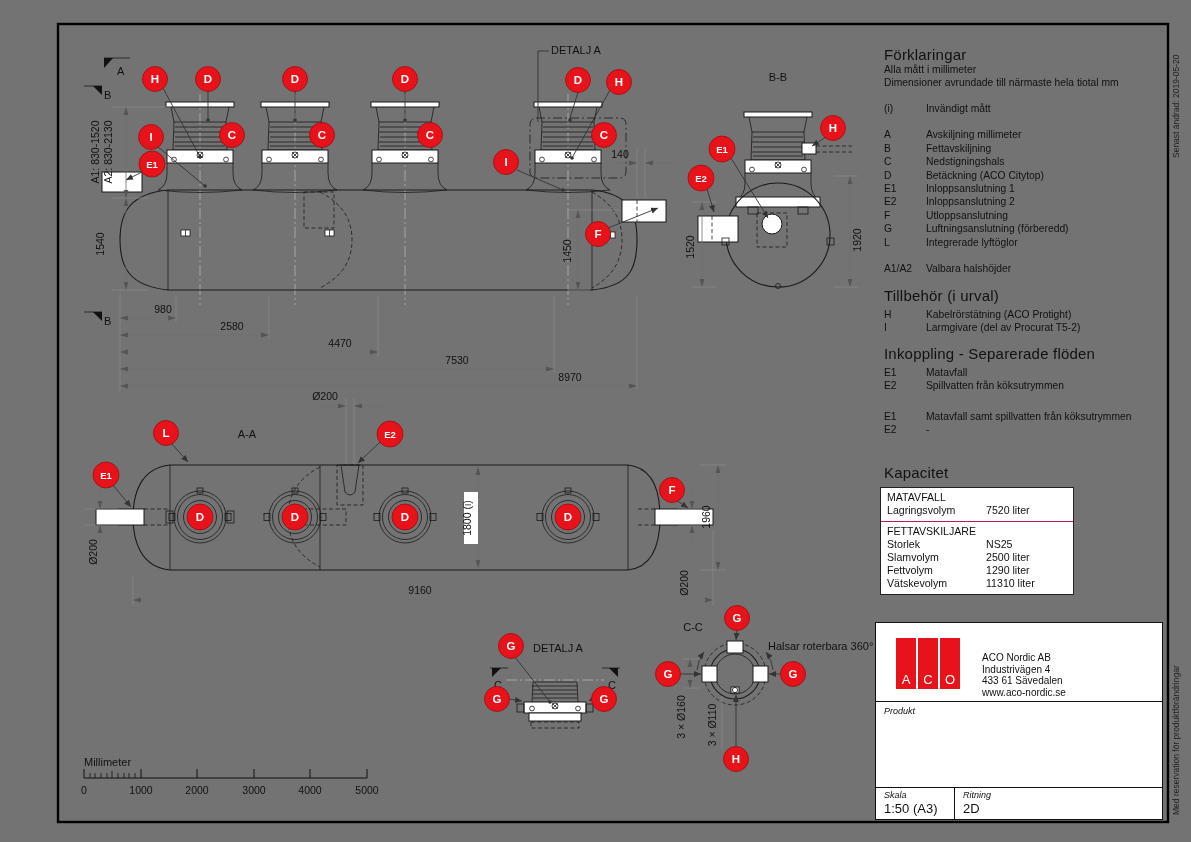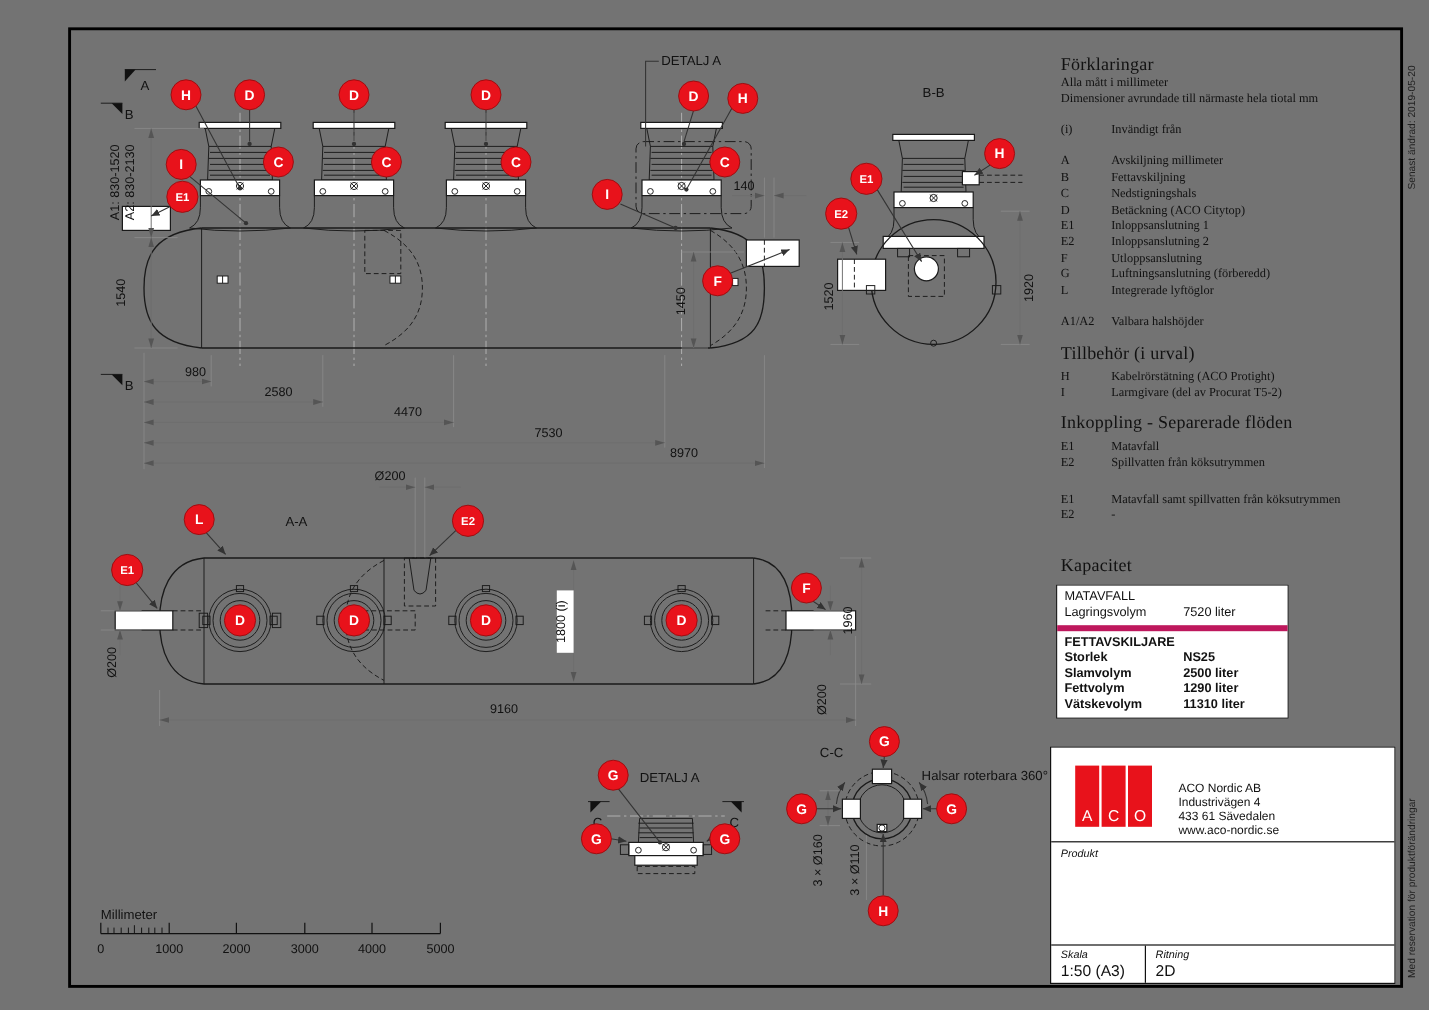--- a/index.html
+++ b/index.html
@@ -1,18 +1,18 @@
 <!DOCTYPE html>
 <html style="--callout_red: #e8121b; --logo_red: #e8121b; --line_black: #1a1a1a; --dim_gray: #6e6e6e;"><head>
 <meta charset="utf-8">
 <style>
   html,body{margin:0;padding:0;background:#fff;}
   .page{position:relative;width:1191px;height:842px;background:#737373;overflow:hidden;
         font-family:"Liberation Sans",sans-serif;color:#111;}
-  .abs{position:absolute;font-family:Liberation Serif, serif;}
+  .abs{position:absolute;}
   svg{position:absolute;left:0;top:0;}
   svg text{font-family:"Liberation Sans",sans-serif;}
 
   
   .ol{stroke:#1a1a1a;stroke-width:1.1;fill:none;}
   .ol2{stroke:#1a1a1a;stroke-width:0.8;fill:none;}
   .olw{stroke:#1a1a1a;stroke-width:1;fill:#fff;}
   .dash{stroke-dasharray:4 2.5;}
   .dd{stroke-dasharray:9 3 2 3;}
   .cl{stroke:#b3b3b3;stroke-width:0.8;fill:none;stroke-dasharray:11 3 2 3;}
@@ -29,21 +29,21 @@
   
   .rc{position:absolute;width:292px;}
   .sec-title{font-size:15px;font-weight:500;letter-spacing:.2px;}
   .sub{font-size:10.3px;line-height:13px;}
   .lrow{display:flex;font-size:10.3px;line-height:13.4px;}
   .lrow .k{width:42px;flex:none;} .mt13{margin-top:13px;} .mt4{margin-top:4px;}
 
   .cap-table{position:absolute;left:880px;top:487px;width:192px;border:1px solid #222;
              font-size:10.6px;background:#fff;}
   .cap-sec{padding:3px 6px 4px 6px;}
-  .cap-sec+.cap-sec{border-top:5px solid #be185d;font-weight:bold;}
+  .cap-sec+.cap-sec{border-top:1px solid #be185d;}
   .cap-row{position:relative;line-height:13px;}
   .cap-row .v{position:absolute;left:99px;top:0;}
 
   .tb{position:absolute;left:875px;top:622px;width:288px;height:198px;border:1.6px solid #111;
       box-sizing:border-box;background:#fff;}
   .tb-logo-row{height:78px;border-bottom:1.2px solid #111;position:relative;}
   .logo-rect{position:absolute;top:15px;width:20px;height:51px;background:var(--logo_red,#e8121b);}
   .logo-letter{position:absolute;bottom:3px;width:100%;text-align:center;color:#fff;
                font-size:13px;line-height:13px;}
   .tb-co{position:absolute;left:106px;top:29px;font-size:10px;line-height:11.5px;}
@@ -441,21 +441,21 @@
     <text class="dim an" x="367" y="794">5000</text>
   </g>
 </svg>
 
 <div class="rc abs" style="left:884px;top:46px;">
   <div class="sec-title">Förklaringar</div>
   <div class="sub">Alla mått i millimeter</div>
   <div class="sub">Dimensioner avrundade till närmaste hela tiotal mm</div>
   <div class="lrow mt13">
         <span class="k">(i)</span>
-        <span>Invändigt från</span>
+        <span>Invändigt mått</span>
       </div>
   <div class="lrow mt13">
         <span class="k">A</span>
         <span>Avskiljning millimeter</span>
       </div>
   <div class="lrow">
         <span class="k">B</span>
         <span>Fettavskiljning</span>
       </div>
   <div class="lrow">

